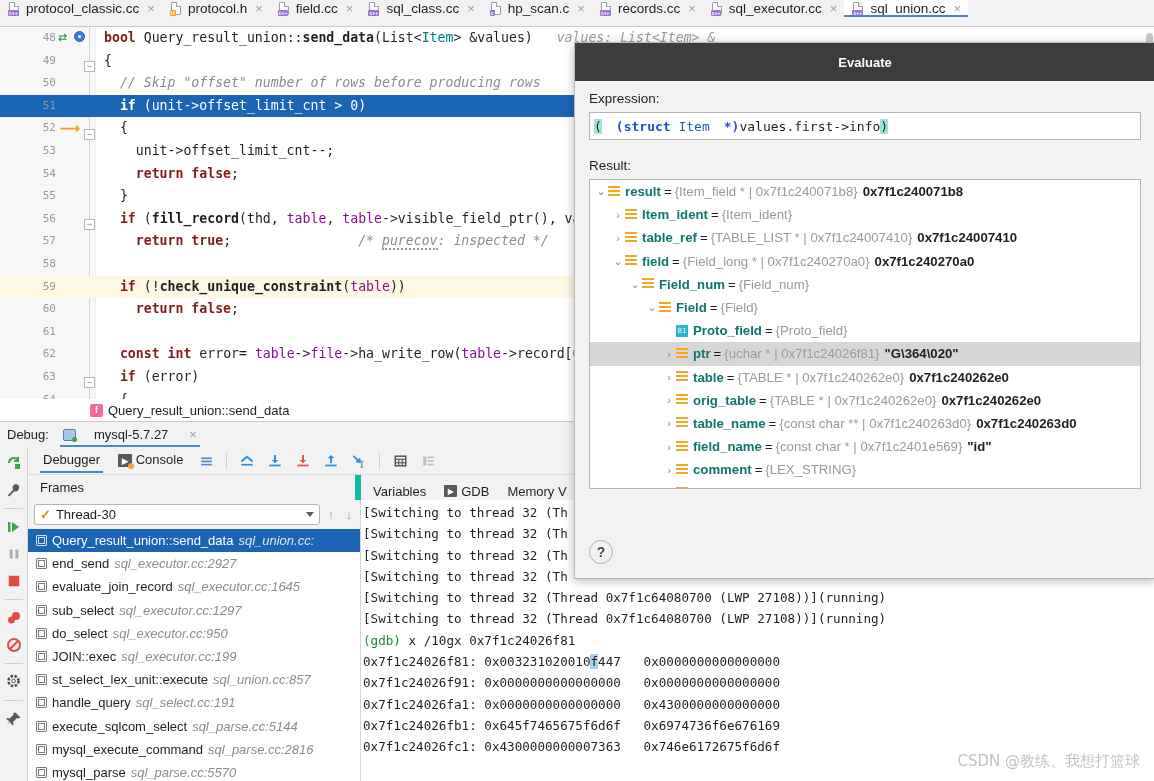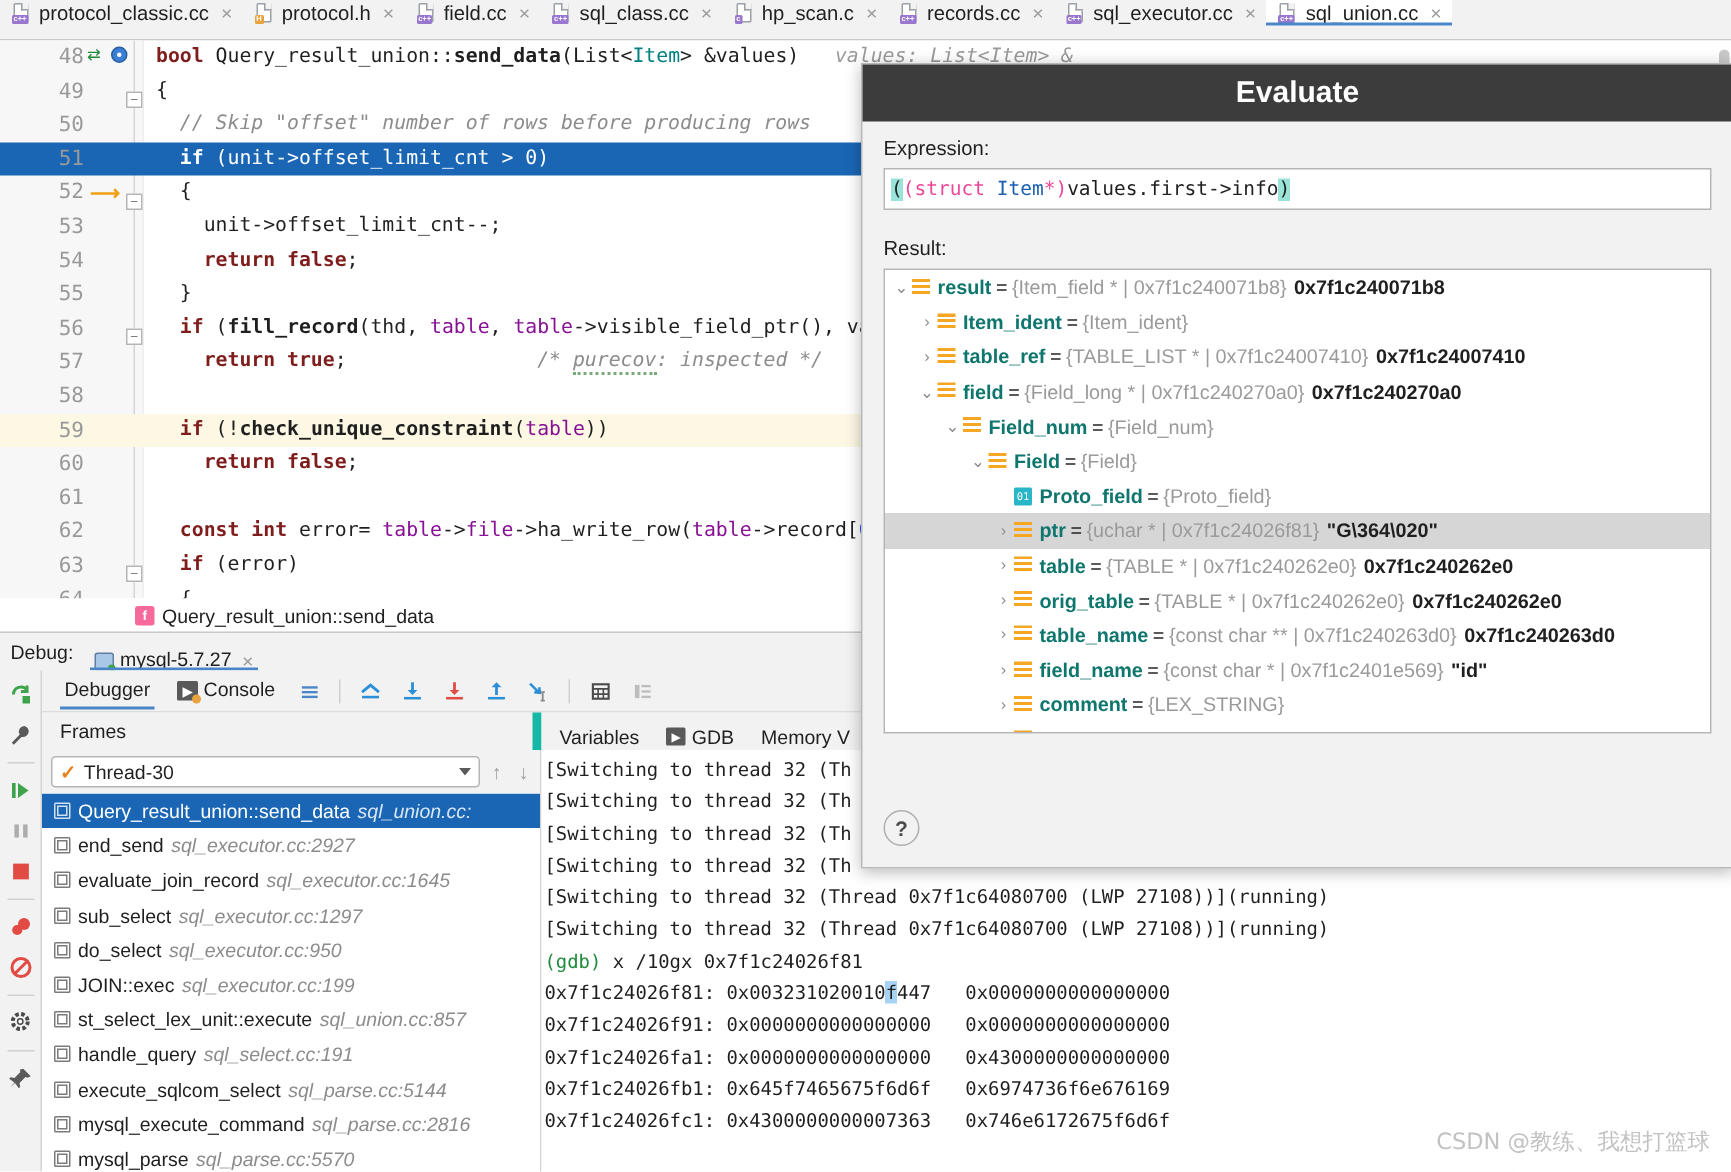--- a/index.html
+++ b/index.html
@@ -27,21 +27,21 @@
   .lang.c   { background:#9a77cf; }
   .tabx { color:#9b9b9b; font-size:13px; margin-left:3px; line-height:1; }
 
   
   .editor { position:absolute; left:0; top:27px; width:1154px; height:372px; background:#fff; overflow:hidden; }
   .gutter { position:absolute; left:0; top:0; width:96px; height:100%; background:#f7f7f7;
      border-right:1px solid #eee; }
   .codearea { position:absolute; left:0; top:0; width:1154px; height:372px; }
   .cl { position:relative; height:22.6px; line-height:22.6px; white-space:pre;
        font-family:"DejaVu Sans Mono","Liberation Mono",monospace; font-size:13.2px; }
-  .cl .ln { position:absolute; left:0; width:56px; text-align:right; color:#999; font-size:14px;
+  .cl .ln { position:absolute; left:0; width:56px; text-align:right; color:#999; font-size:11px;
       font-family:"DejaVu Sans Mono","Liberation Mono",monospace; }
   .cl .txt { position:absolute; left:104px; }
   .cl.sel { background:#1a66b5; }
   .cl.sel .txt, .cl.sel .txt * { color:#fff !important; }
   .cl.hl { background:#fcf8e4; }
   .kw  { color:#7f1d1d; font-weight:bold; }
   .type{ color:#008080; }
   .fn  { color:#1f1f1f; font-weight:bold; }
   .mem { color:#871094; }
   .cmt { color:#8c8c8c; font-style:italic; }
@@ -61,21 +61,21 @@
   
   .breadcrumb { position:absolute; left:0; top:399px; width:1154px; height:22px; background:#fff;
      display:flex; align-items:center; padding-left:90px; gap:5px; font-size:13px; }
   .fbadge { width:13px; height:13px; border-radius:2px; background:#f56a9a; color:#fff; font-size:9px;
      display:flex; align-items:center; justify-content:center; font-weight:bold; }
 
   
   .debugbar { position:absolute; left:0; top:421px; width:1154px; height:26px;
      background:#f2f2f2; border-top:1px solid #c9c9c9; display:flex; align-items:center; padding-left:7px; gap:8px; }
   .debuglabel { font-size:13px; color:#1f1f1f; }
-  .cfgtab { display:flex; align-items:flex-end; gap:4px; padding:0 6px; height:25px; position:relative; font-size:13px;}
+  .cfgtab { display:flex; align-items:center; gap:18px; padding:0 6px; height:25px; position:relative; font-size:13px;}
   .cfgtab::after { content:""; position:absolute; left:3px; right:3px; bottom:0; height:2px; background:#4a86c8; }
   .runicon { width:13px; height:12px; background:#a9c8e8; border:1px solid #5d7fa3; border-radius:2px; position:relative; }
   .runicon::after{ content:""; position:absolute; right:-2px; bottom:-2px; width:5px; height:5px; border-radius:50%; background:#3ea34a; }
 
   .debugbody { position:absolute; left:0; top:447px; width:1010px; height:334px; background:#f2f2f2; }
   .leftrail { position:absolute; left:0; top:0; width:28px; height:334px; background:#f2f2f2;
      border-right:1px solid #d4d4d4; display:flex; flex-direction:column; align-items:center; padding-top:4px; gap:3px; }
   .railicon { width:24px; height:24px; display:flex; align-items:center; justify-content:center; }
   .raildiv { width:18px; height:1px; background:#cfcfcf; margin:3px 0; }
 
@@ -118,27 +118,27 @@
      overflow:hidden; padding:2px 0 0 2px; }
   .gline { font-family:"DejaVu Sans Mono","Liberation Mono",monospace; font-size:12.6px;
      line-height:21.3px; white-space:pre; color:#1f1f1f; }
   .gprompt { color:#1f8a3b; }
   .ghl { background:#a6d2f4; }
 
   
   .dialog { position:absolute; left:574px; top:42px; width:582px; height:537px;
     background:#f2f2f2; border:1px solid #b9b9b9; box-shadow:0 2px 10px rgba(0,0,0,.28); }
   .dlgtitle { height:38px; background:#3c3c3c; color:#fff; display:flex; align-items:center;
-    justify-content:center; font-size:20px; font-weight:bold; }
+    justify-content:center; font-size:13px; font-weight:bold; }
   .dlgbody { padding:10px 14px 0 14px; }
   .dlglabel { font-size:13.5px; margin-bottom:6px; }
   .exprbox { height:28px; background:#fff; border:1px solid #b5b5b5; display:flex; align-items:center;
      padding:0 4px; font-family:"DejaVu Sans Mono","Liberation Mono",monospace; font-size:13px; }
   .brhl { background:#9ae3d8; }
-  .exp-kw { color:#ec4899; font-weight:normal; }
+  .exp-kw { color:#1d4ed8; font-weight:bold;margin-left:14px; }
   .exp-type { color:#1a5fb4; }
   .resultbox { background:#fff; border:1px solid #b5b5b5; height:310px; margin-top:2px; overflow:hidden; }
   .trow { display:flex; align-items:center; height:23.2px; white-space:nowrap; font-size:13.2px; padding-right:4px;}
   .trow.selected { background:#d6d6d6; }
   .twist { width:14px; text-align:center; color:#8c8c8c; font-size:11px; flex:none; }
   .vicon { width:12px; height:12px; flex:none; margin-right:5px; position:relative; }
   .vicon.list { background:
      linear-gradient(#f5a623 0 2px, transparent 2px 4px, #f5a623 4px 6px, transparent 6px 8px, #f5a623 8px 10px, transparent 10px 12px);
      }
   .vicon.proto { background:#29b6c8; color:#fff; font-size:7px; line-height:12px; text-align:center;

